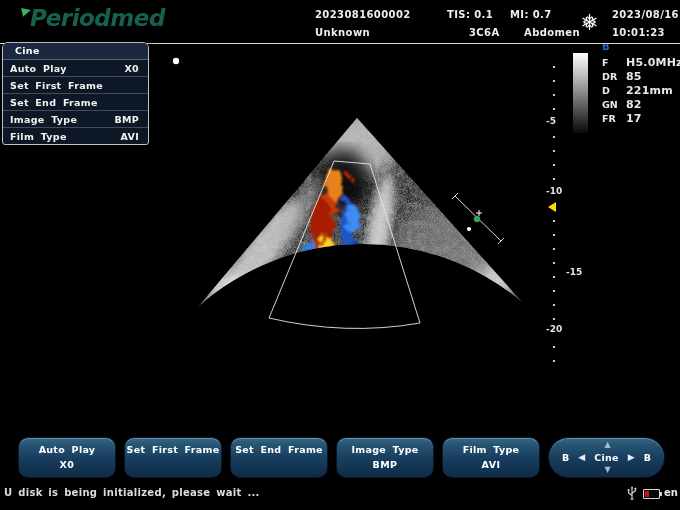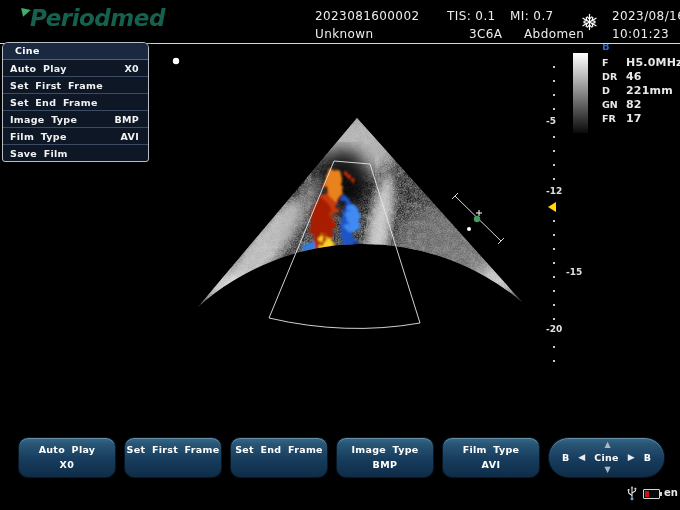--- a/index.html
+++ b/index.html
@@ -10,21 +10,21 @@
 
   
   .topbar { position:absolute; left:0; top:0; width:680px; height:43px;
             background:#000; border-bottom:1px solid #d8d8d8; z-index:5; }
   .logo { position:absolute; left:22px; top:4px; width:140px; height:34px; }
   .logo-arrow { position:absolute; left:0; top:3px; width:0; height:0;
     border-left:9px solid #3fae6a; border-top:4px solid transparent;
     border-bottom:5px solid transparent; transform:rotate(-12deg); }
   .logo-text { position:absolute; left:8px; top:1px; font-size:23px; font-weight:bold;
     font-style:italic; color:#15604f; letter-spacing:-0.5px; }
-  .h-txt { position:absolute; font-size:12px; font-weight:normal; color:#ededed;
+  .h-txt { position:absolute; font-size:10px; font-weight:bold; color:#ededed;
     letter-spacing:.4px; white-space:nowrap; }
   .snowflake { position:absolute; left:581px; top:13px; }
 
   
   .menu { position:absolute; left:2px; top:42px; width:145px; z-index:20;
     background:#0d1726; border:1px solid #b9bfc7; border-radius:6px 6px 3px 3px;
     box-shadow:3px 4px 8px rgba(0,0,0,.75); overflow:hidden; }
   .menu-title { height:16px; line-height:16px; padding-left:12px; background:#1a2940;
     border-bottom:1px solid #53627a; color:#fff; font-size:9.5px; font-weight:bold;
     letter-spacing:.3px; }
@@ -147,24 +147,20 @@
         <div class="menu-row">
           <span class="m-label">Image Type</span>
           <span class="m-value">BMP</span>
         </div>
 
         <div class="menu-row">
           <span class="m-label">Film Type</span>
           <span class="m-value">AVI</span>
         </div>
 
-        <div class="menu-row">
-          <span class="m-label">Save Film</span>
-          <span class="m-value"></span>
-        </div>
       </div>
   </div>
 
   <svg class="us-svg" width="420" height="350" viewBox="0 0 420 350">
     <defs>
       <radialGradient id="fanGrad" gradientUnits="userSpaceOnUse" cx="207" cy="72" r="250">
         <stop offset="0" stop-color="#6e6e6e"></stop>
         <stop offset="0.10" stop-color="#424242"></stop>
         <stop offset="0.30" stop-color="#191919"></stop>
         <stop offset="0.55" stop-color="#272727"></stop>
@@ -240,37 +236,37 @@
       <circle cx="327" cy="173" r="3.2" fill="#3f9e5f" stroke="none"></circle>
       <path d="M329 164 v6 M326 167 h6" stroke="#ffffff"></path>
       <circle cx="319" cy="183" r="2" fill="#ffffff" stroke="none"></circle>
     </g>
 
     <circle cx="26" cy="15" r="3.2" fill="#ffffff"></circle>
   </svg>
 
   <div class="depth-ticks"></div>
   <span class="depth-label dl1">-5</span>
-  <span class="depth-label dl2">-12</span>
+  <span class="depth-label dl2">-10</span>
   <span class="depth-label dl3">-15</span>
   <span class="depth-label dl4">-20</span>
   <div class="focus-marker"></div>
   <div class="grayscale-bar"></div>
 
   <span class="mode-label">B</span>
   <div class="params">
 
       <div class="param-row">
         <span class="p-label">F</span>
         <span class="p-value">H5.0MHz</span>
       </div>
 
       <div class="param-row">
         <span class="p-label">DR</span>
-        <span class="p-value">46</span>
+        <span class="p-value">85</span>
       </div>
 
       <div class="param-row">
         <span class="p-label">D</span>
         <span class="p-value">221mm</span>
       </div>
 
       <div class="param-row">
         <span class="p-label">GN</span>
         <span class="p-value">82</span>
@@ -314,20 +310,21 @@
     <span class="nav-updown nav-up">▲</span>
     <span class="nav-b">B</span>
     <span class="nav-arrow">◀</span>
     <span class="nav-center">Cine</span>
     <span class="nav-arrow">▶</span>
     <span class="nav-b">B</span>
     <span class="nav-updown nav-down">▼</span>
   </div>
 
   <div class="statusbar">
+    <span class="status-msg">U disk is being initialized, please wait ...</span>
     <span class="usb-icon">
       <svg width="12" height="15" viewBox="0 0 12 15">
         <g stroke="#dfe6ec" stroke-width="1.1" fill="none">
           <line x1="6" y1="2.5" x2="6" y2="11.5"></line>
           <path d="M6 9.5 L2.6 7 L2.6 5"></path>
           <path d="M6 7 L9.4 5 L9.4 3.6"></path>
         </g>
         <polygon points="6,0 4.7,2.6 7.3,2.6" fill="#dfe6ec"></polygon>
         <circle cx="2.6" cy="4" r="1.1" fill="#dfe6ec"></circle>
         <rect x="8.5" y="1.8" width="1.8" height="1.8" fill="#dfe6ec"></rect>

